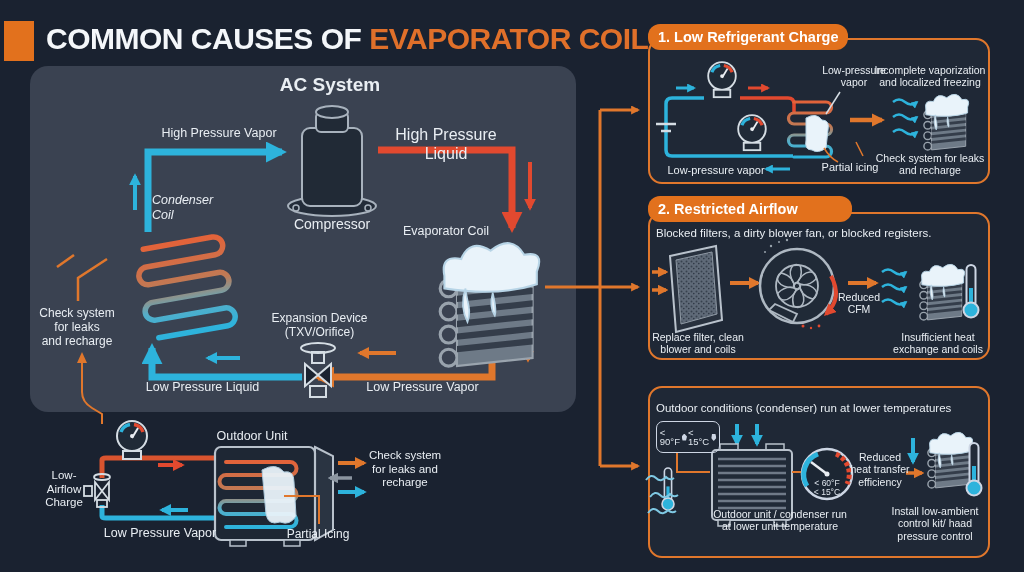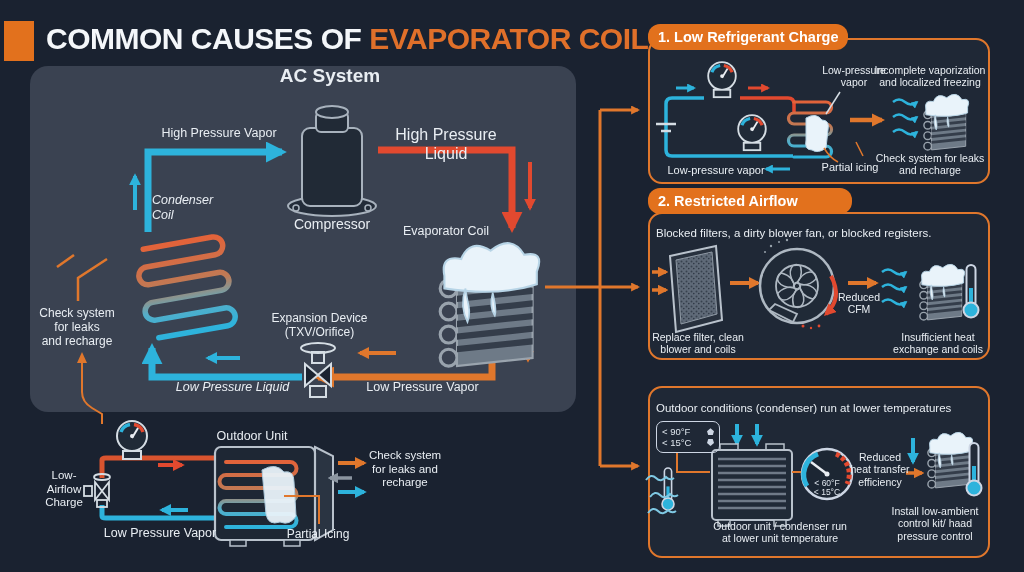--- a/index.html
+++ b/index.html
@@ -14,21 +14,21 @@
   #title-block{position:absolute;left:4px;top:21px;width:30px;height:40px;background:#e2711d;z-index:4;}
   #ac-panel{position:absolute;left:30px;top:66px;width:546px;height:346px;background:#3a4251;
             border-radius:18px;z-index:1;}
   .panel-box{position:absolute;width:342px;border:2px solid #e0772c;border-radius:14px;
              background:#1f2836;z-index:1;box-sizing:border-box;}
   .panel-header{position:absolute;left:648px;height:26px;background:#e2711d;border-radius:12px;
                 color:#fff;font-weight:bold;font-size:14.5px;line-height:26px;padding:0 10px;
                 z-index:5;box-sizing:border-box;white-space:nowrap;}
   #svg-layer{position:absolute;left:0;top:0;z-index:2;}
   #badge{position:absolute;left:656px;top:421px;width:64px;height:32px;border:1.5px solid #cdd6e4;
-         border-radius:7px;z-index:4;display:flex;flex-direction:column;justify-content:center;
+         border-radius:7px;z-index:4;display:flex;flex-direction:row;justify-content:center;
          gap:1px;padding:1px 5px;box-sizing:border-box;}
   .badge-row{display:flex;justify-content:space-between;align-items:center;color:#dfe6ee;
              font-size:9.5px;line-height:1;}
   .pent{width:7px;height:7px;background:#cdd6e4;display:inline-block;
         clip-path:polygon(50% 0,100% 42%,82% 100%,18% 100%,0 42%);}
   .pent.down{transform:rotate(180deg);}
   .gtxt{position:absolute;width:42px;text-align:center;color:#dfe6ee;font-size:8.5px;z-index:4;}
 </style>
 </head>
 <body>
@@ -276,47 +276,47 @@
       <path d="M836,454 A22,22 0 0 1 847,484" fill="none" stroke="#e2492f" stroke-width="5" stroke-dasharray="4 2.5"></path>
       <line x1="827" y1="474" x2="811" y2="462" stroke="#e9edf2" stroke-width="2.5"></line>
       <circle cx="827" cy="474" r="2.5" fill="#e9edf2"></circle>
     </g>
     <path d="M906,473 H922" stroke="#e0772c" stroke-width="3.5" fill="none" marker-end="url(#mO)"></path>
     <path d="M913,438 V462" stroke="#2db3dc" stroke-width="4" fill="none" marker-end="url(#mC)"></path>
     <use href="#icedcoil" transform="translate(926,430) scale(0.95)"></use>
     <use href="#thermo" transform="translate(974,478)"></use>
   </svg>
 
-  <div class="lbl" style="left:240px;top:65px;width:180px;font-size:19px;font-weight:bold;">AC System</div>
+  <div class="lbl" style="left:240px;top:74px;width:180px;font-size:19px;font-weight:bold;">AC System</div>
   <div class="lbl" style="left:148px;top:126px;width:142px;font-size:12.5px;">High Pressure Vapor</div>
   <div class="lbl" style="left:376px;top:126px;width:140px;font-size:16px;">High Pressure Liquid</div>
   <div class="lbl left" style="left:152px;top:193px;width:84px;font-size:12.5px;font-style:italic;">Condenser
 Coil</div>
   <div class="lbl" style="left:282px;top:216px;width:100px;font-size:14px;">Compressor</div>
   <div class="lbl" style="left:396px;top:224px;width:100px;font-size:12.5px;">Evaporator Coil</div>
   <div class="lbl" style="left:33px;top:306px;width:88px;font-size:12px;">Check system
 for leaks
 and recharge</div>
   <div class="lbl" style="left:252px;top:311px;width:135px;font-size:12px;">Expansion Device
 (TXV/Orifice)</div>
-  <div class="lbl" style="left:160px;top:380px;width:145px;font-size:12.5px;font-style:italic;">Low Pressure Liquid</div>
+  <div class="lbl" style="left:130px;top:380px;width:145px;font-size:12.5px;">Low Pressure Liquid</div>
   <div class="lbl" style="left:350px;top:380px;width:145px;font-size:12.5px;">Low Pressure Vapor</div>
 
   <div class="lbl" style="left:28px;top:469px;width:72px;font-size:11.5px;">Low-
 Airflow
 Charge</div>
   <div class="lbl" style="left:197px;top:429px;width:110px;font-size:12.5px;">Outdoor Unit</div>
   <div class="lbl" style="left:90px;top:526px;width:140px;font-size:12.5px;">Low Pressure Vapor</div>
   <div class="lbl" style="left:278px;top:527px;width:80px;font-size:12px;">Partial Icing</div>
   <div class="lbl" style="left:352px;top:449px;width:106px;font-size:11.5px;">Check system
 for leaks and
 recharge</div>
 
   <div class="panel-header" style="top:24px;width:200px;">1. Low Refrigerant Charge</div>
-  <div class="panel-header" style="top:188px;width:204px;">2. Restricted Airflow</div>
+  <div class="panel-header" style="top:196px;width:204px;">2. Restricted Airflow</div>
 
   <div class="lbl" style="left:812px;top:64px;width:84px;font-size:10.5px;">Low-pressure
 vapor</div>
   <div class="lbl" style="left:872px;top:64px;width:116px;font-size:10.5px;">Incomplete vaporization
 and localized freezing</div>
   <div class="lbl" style="left:660px;top:164px;width:112px;font-size:11px;">Low-pressure vapor</div>
   <div class="lbl" style="left:812px;top:161px;width:76px;font-size:11px;">Partial icing</div>
   <div class="lbl" style="left:872px;top:152px;width:116px;font-size:10.5px;">Check system for leaks
 and recharge</div>
 
@@ -337,19 +337,19 @@
     <div class="badge-row">
         <span>&lt; 15°C</span>
         <span class="pent down"></span>
       </div>
   </div>
   <div class="gtxt" style="left:806px;top:478px;">&lt; 60°F</div>
   <div class="gtxt" style="left:806px;top:487px;">&lt; 15°C</div>
   <div class="lbl" style="left:846px;top:451px;width:68px;font-size:10.5px;">Reduced
 heat transfer
 efficiency</div>
-  <div class="lbl" style="left:700px;top:520px;width:160px;font-size:10.5px;text-align:center;">Outdoor unit / condenser run
+  <div class="lbl" style="left:700px;top:508px;width:160px;font-size:10.5px;text-align:center;">Outdoor unit / condenser run
 at lower unit temperature</div>
   <div class="lbl" style="left:882px;top:505px;width:106px;font-size:10.5px;">Install low-ambient
 control kit/ haad
 pressure control</div>
 
 </div>
 
 </body></html>

